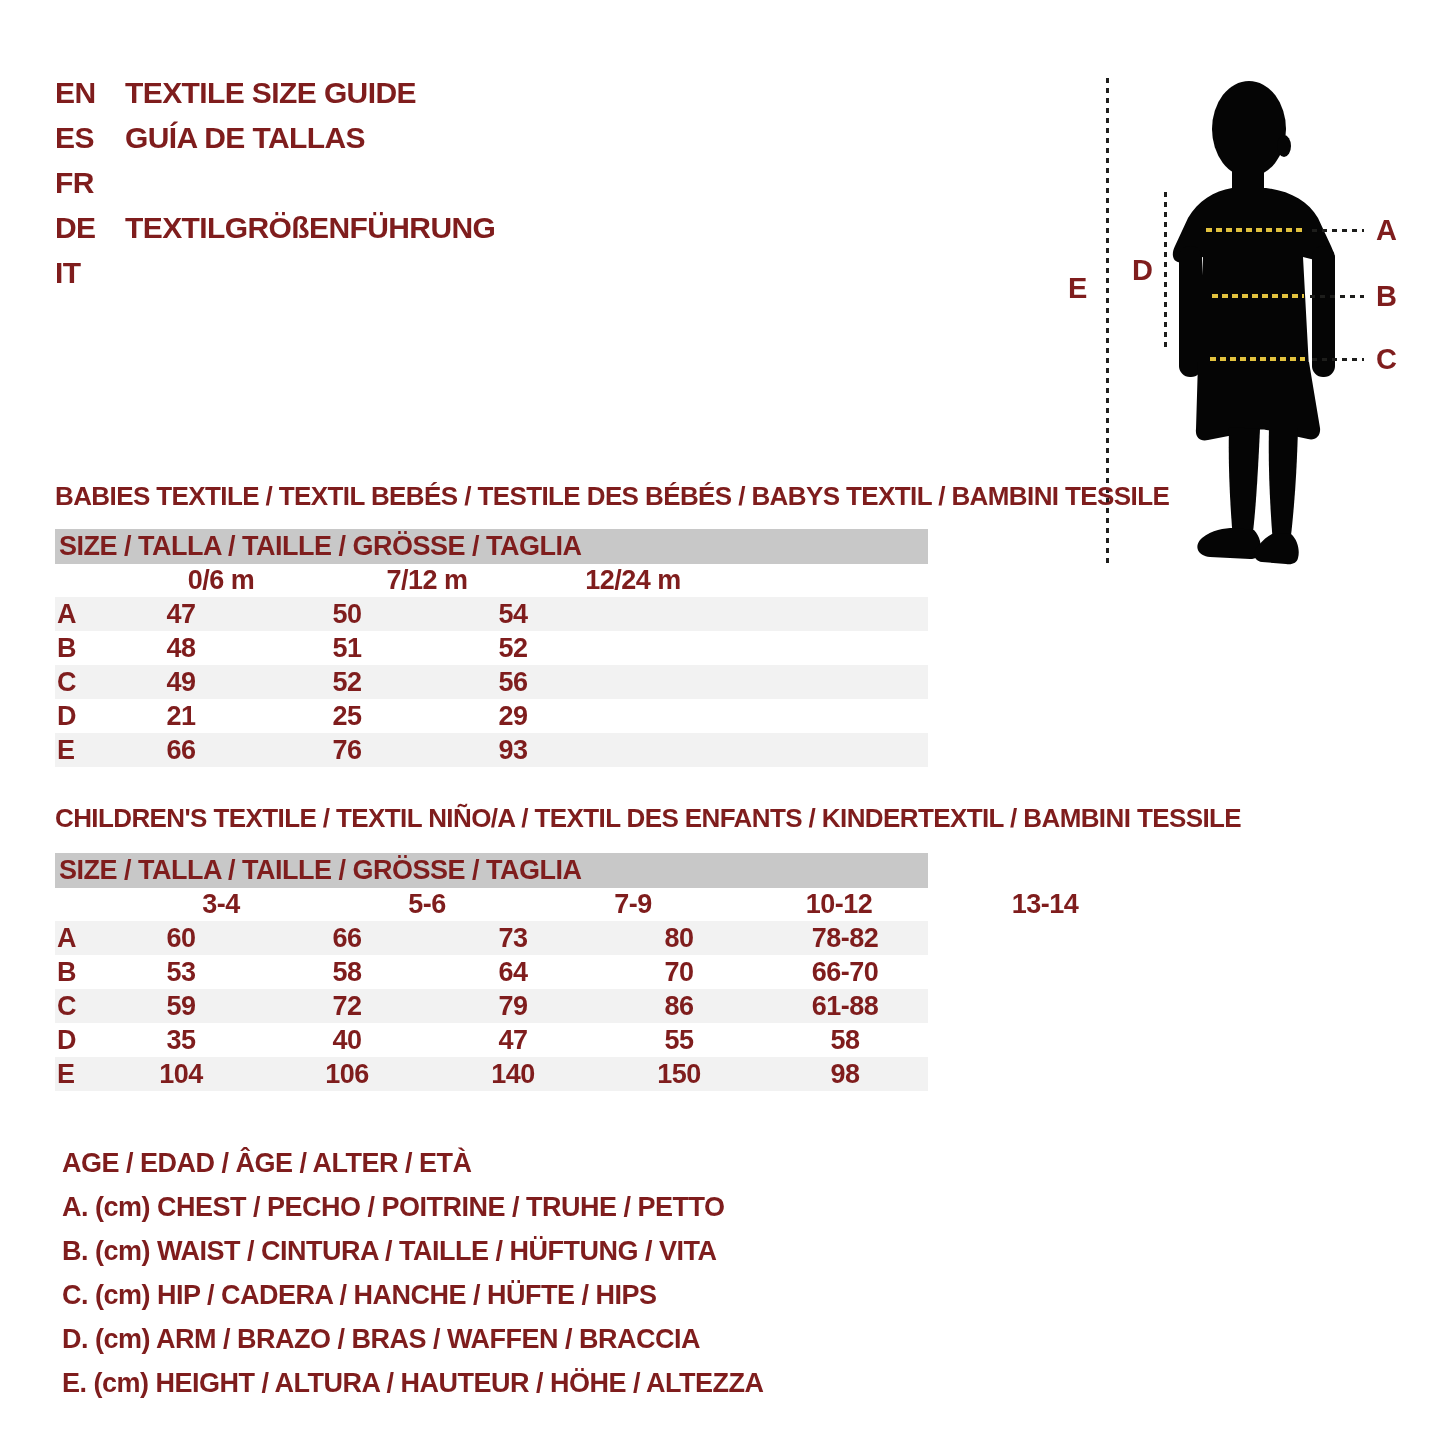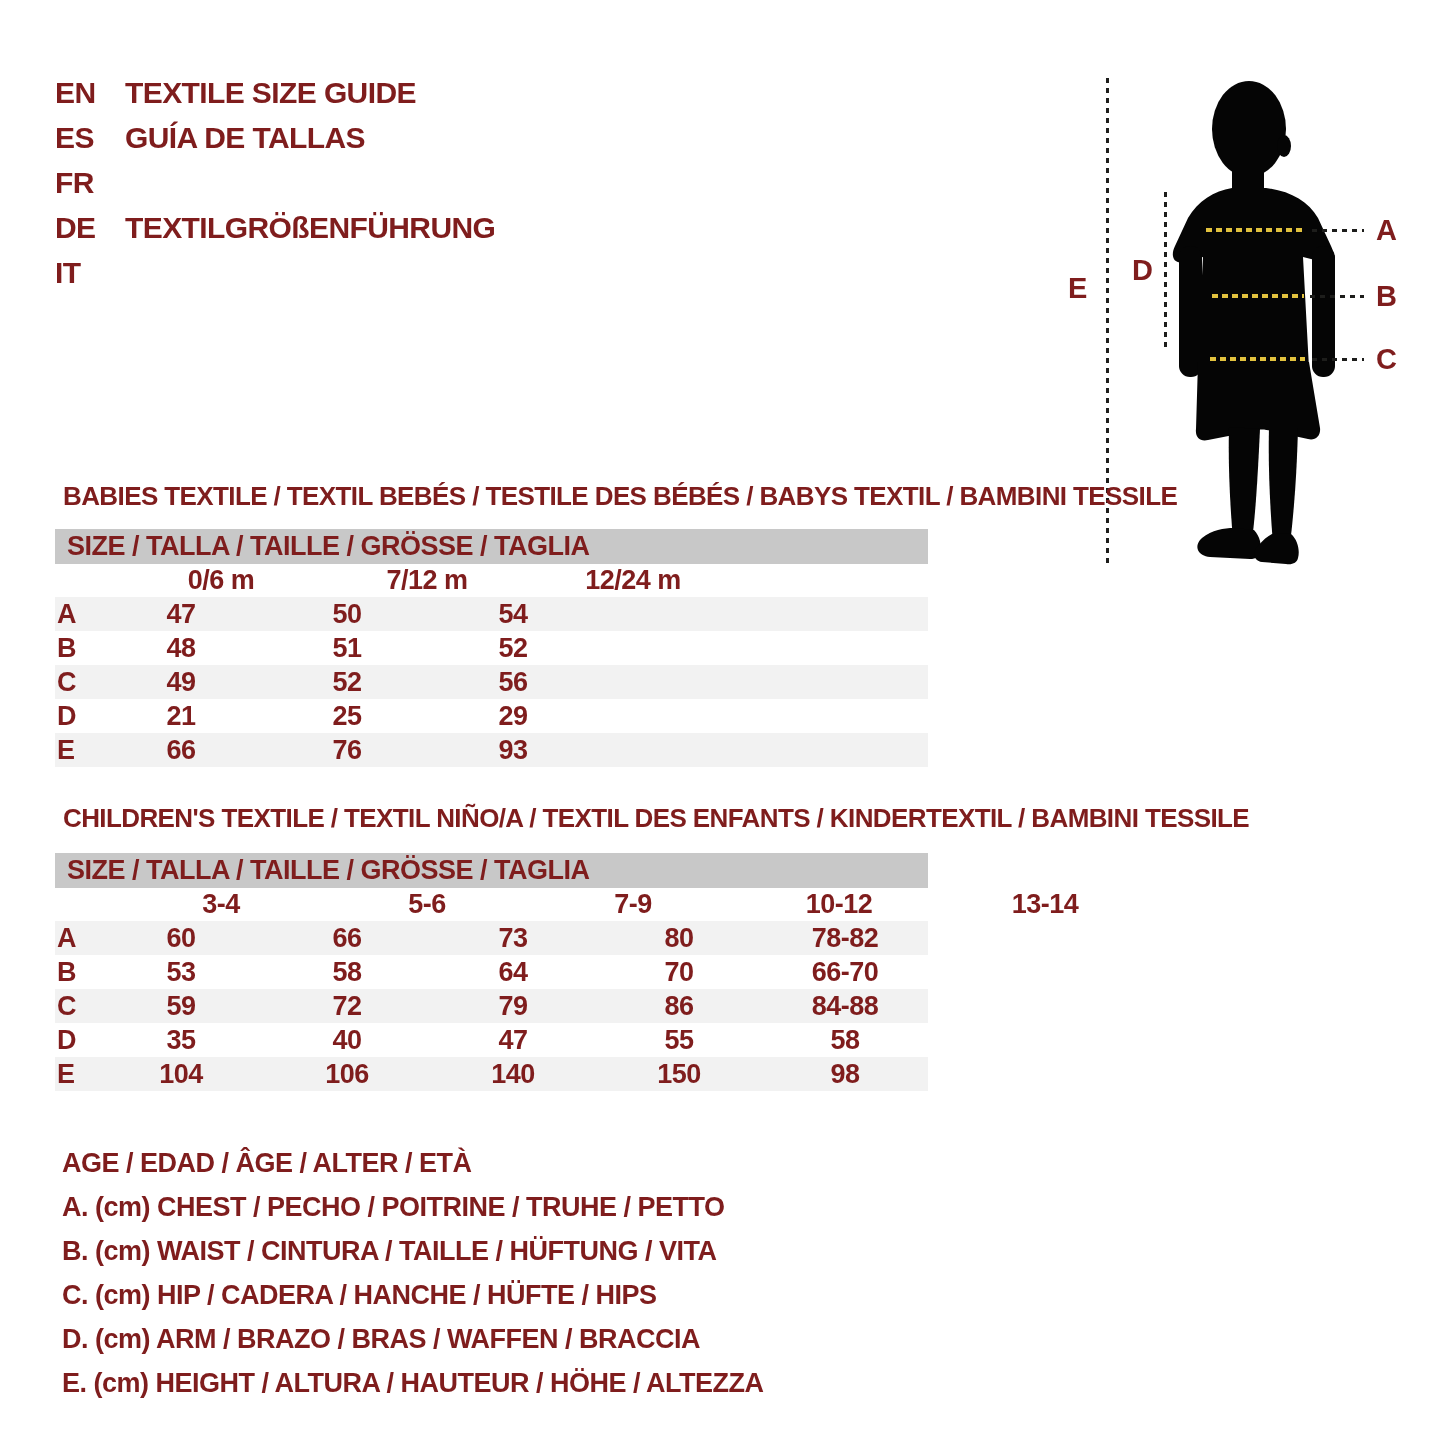--- a/index.html
+++ b/index.html
@@ -5,24 +5,24 @@
   html,body{margin:0;padding:0;background:#fff;}
   .canvas{
     position:relative;width:1445px;height:1445px;background:#ffffff;overflow:hidden;
     font-family:"Liberation Sans","DejaVu Sans",sans-serif;font-weight:bold;color:#7f1d1d;
   }
   
   .langs{position:absolute;left:55px;top:70px;}
   .lang-row{display:flex;height:45px;align-items:center;font-size:30px;letter-spacing:-0.6px;white-space:nowrap;}
   .lang-code{width:70px;flex:0 0 70px;}
   
-  .sec-heading{position:absolute;left:63px;font-size:26px;letter-spacing:-0.6px;white-space:nowrap;}
+  .sec-heading{position:absolute;left:55px;font-size:26px;letter-spacing:-0.6px;white-space:nowrap;}
   
   .sgtable{position:absolute;left:55px;width:873px;}
-  .size-bar{height:35px;line-height:35px;background:#c8c8c8;font-size:27px;letter-spacing:-0.5px;padding-left:12px;box-sizing:border-box;white-space:nowrap;}
+  .size-bar{height:35px;line-height:35px;background:#c8c8c8;font-size:27px;letter-spacing:-0.5px;padding-left:4px;box-sizing:border-box;white-space:nowrap;}
   .trow{display:flex;height:34px;line-height:34px;font-size:27px;letter-spacing:-0.5px;}
   .trow.cols{height:33px;line-height:33px;gap:40px;}
   .trow .lbl{width:43px;flex:0 0 43px;padding-left:2px;box-sizing:border-box;}
   .trow .cell{width:166px;flex:0 0 166px;text-align:center;}
   .stripe{background:#f2f2f2;}
   
   .legend{position:absolute;left:55px;top:1141px;}
   .legend-line{height:44px;line-height:44px;font-size:27px;letter-spacing:-0.5px;white-space:nowrap;margin-left:7px;}
   
   .vdash{position:absolute;width:3px;background:repeating-linear-gradient(to bottom,#1d1d1b 0 5px,transparent 5px 10px);}
@@ -161,21 +161,21 @@
       <span class="cell">64</span>
       <span class="cell">70</span>
       <span class="cell">66-70</span>
     </div>
     <div class="trow stripe">
       <span class="lbl">C</span>
       <span class="cell">59</span>
       <span class="cell">72</span>
       <span class="cell">79</span>
       <span class="cell">86</span>
-      <span class="cell">84-88</span>
+      <span class="cell">61-88</span>
     </div>
     <div class="trow">
       <span class="lbl">D</span>
       <span class="cell">35</span>
       <span class="cell">40</span>
       <span class="cell">47</span>
       <span class="cell">55</span>
       <span class="cell">58</span>
     </div>
     <div class="trow stripe">

